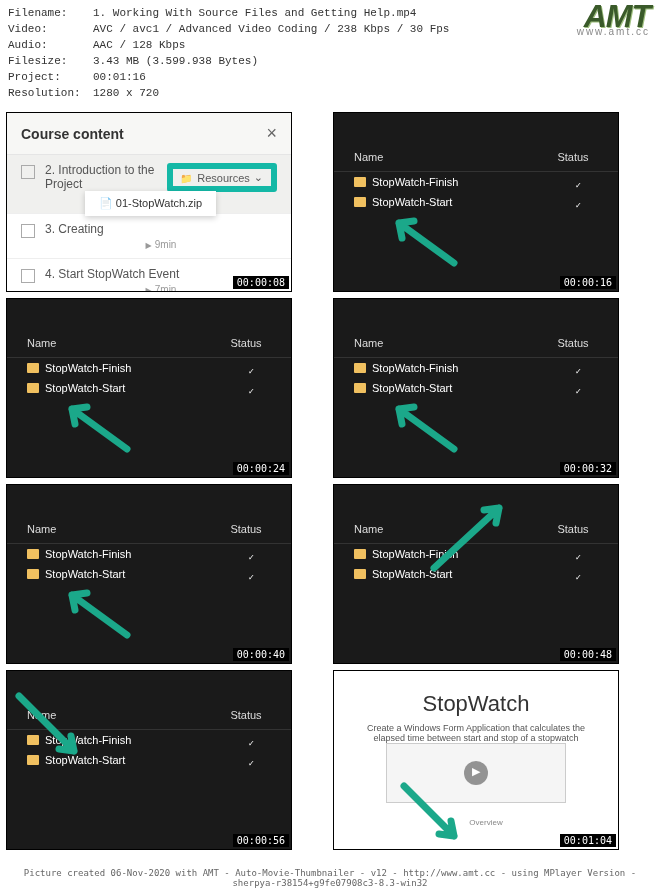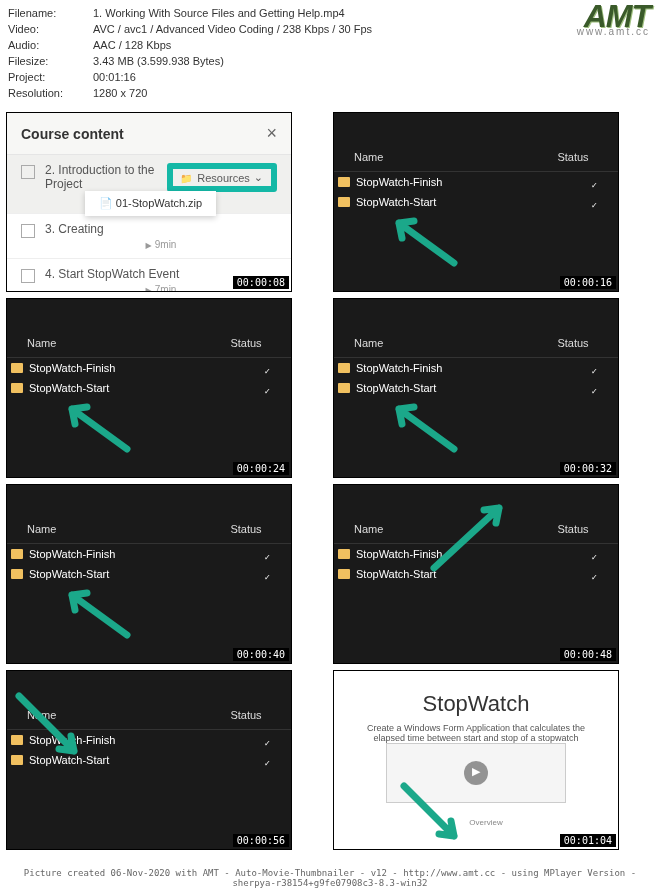--- a/index.html
+++ b/index.html
@@ -11,21 +11,21 @@
   font-size: 11px;
   position: relative;
 }
 .header {
   padding: 5px 8px;
   line-height: 16px;
   font-size: 11px;
   color: #333;
   position: relative;
 }
-.header-row { display: flex; }
+.header-row { display: flex; font-family: Liberation Mono, monospace; }
 .header-label { width: 85px; }
 .logo {
   position: absolute;
   right: 10px;
   top: 8px;
   text-align: right;
 }
 .logo-text {
   font-size: 32px;
   font-weight: bold;
@@ -137,21 +137,21 @@
   padding: 8px 20px;
   border-bottom: 1px solid #333;
   font-size: 11px;
   color: #ddd;
   margin-top: 30px;
 }
 .fe-name { flex: 1; }
 .fe-status { width: 50px; text-align: center; }
 .fe-row {
   display: flex;
-  padding: 4px 4px;
+  padding: 4px 20px;
   align-items: center;
   font-size: 11px;
 }
 .folder-icon {
   width: 12px; height: 10px;
   background: #f0c060;
   margin-right: 6px;
   border-radius: 1px;
 }
 .status-ok {

